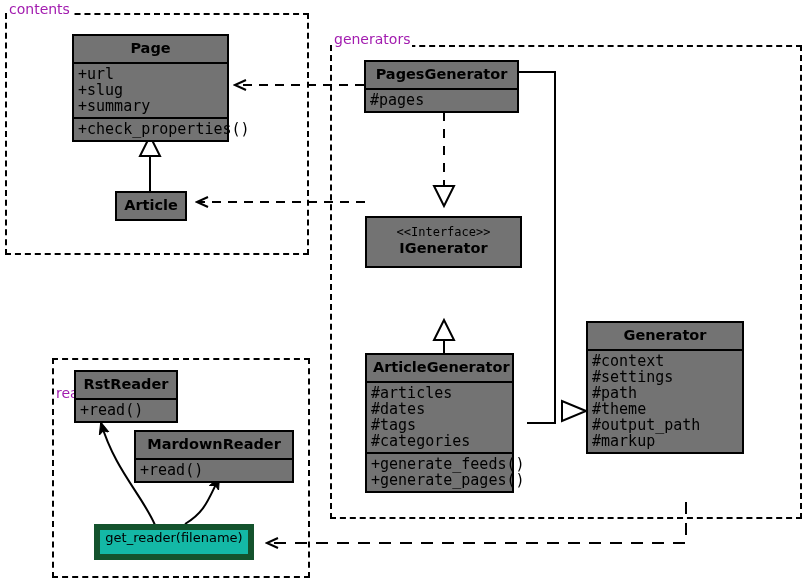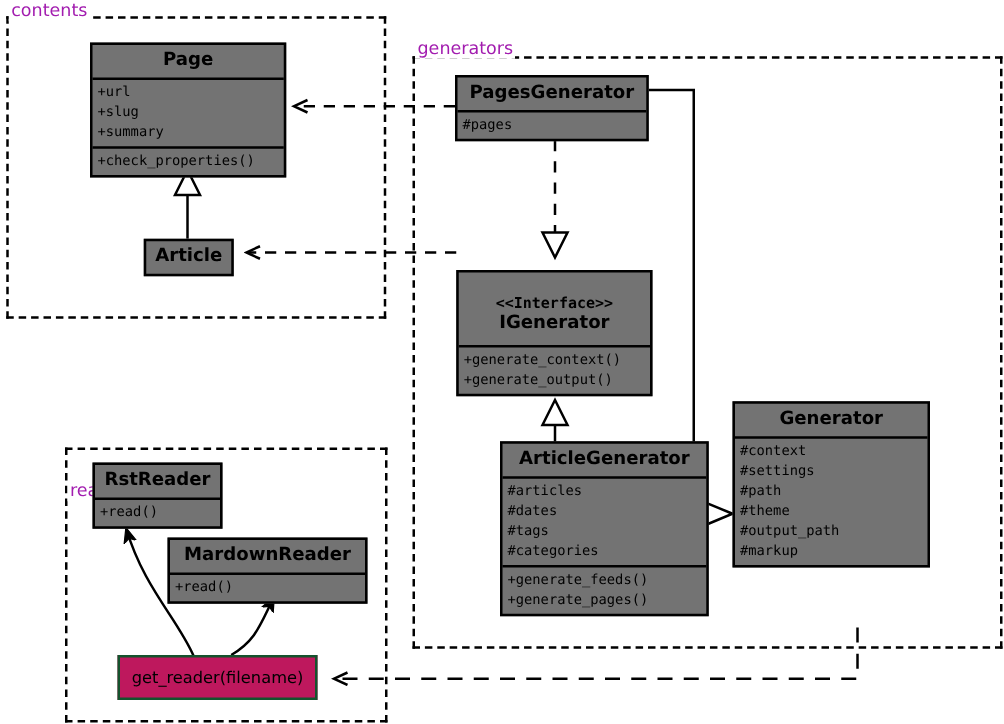--- a/index.html
+++ b/index.html
@@ -55,48 +55,48 @@
     font-weight: bold;
     font-size: 14.5px;
     text-align: center;
     color: #000;
     padding: 4px 6px 5px 6px;
     line-height: 17px;
     white-space: nowrap;
   }
   .cls-stereo {
     font-family: "DejaVu Sans Mono", monospace;
-    font-weight: bold;
+    font-weight: normal;
     font-size: 12px;
     text-align: center;
     color: #000;
     line-height: 15px;
-    padding-top: 17px;
+    padding-top: 7px;
   }
   .sep {
     border-top: 2px solid #000;
   }
   .cls-compartment {
     padding: 2px 3px 3px 4px;
   }
   .member {
     font-family: "DejaVu Sans Mono", monospace;
-    font-size: 11px;
+    font-size: 15px;
     color: #000;
     line-height: 16px;
     white-space: nowrap;
   }
   
   .fnbox {
     position: absolute;
-    border: 2px solid #14532d;
-    background: #be185d;
+    border: 6px solid #14532d;
+    background: #14b8a6;
     box-sizing: border-box;
     display: flex;
-    align-items: center;
+    align-items: flex-start;
     justify-content: center;
   }
   .fnbox-label {
     font-family: "DejaVu Sans", sans-serif;
     font-size: 13px;
     color: #000;
     white-space: nowrap;
   }
 </style>
 </head>
@@ -188,27 +188,23 @@
     <div class="sep cls-compartment">
       <div class="member">#pages</div>
     </div>
   </div>
 
   <div class="cls" style="left:365px; top:216px; width:157px;">
     <div style="padding-bottom:4px;">
       <div class="cls-stereo">&lt;&lt;Interface&gt;&gt;</div>
       <div class="cls-name" style="padding-top:0;">IGenerator</div>
     </div>
-    <div class="sep cls-compartment">
-      <div class="member">+generate_context()</div>
-      <div class="member">+generate_output()</div>
-    </div>
-  </div>
-
-  <div class="cls" style="left:365px; top:353px; width:167px;margin-left:35px;">
+  </div>
+
+  <div class="cls" style="left:365px; top:353px; width:149px;">
     <div class="cls-name">ArticleGenerator</div>
     <div class="sep cls-compartment">
       <div class="member">#articles</div>
       <div class="member">#dates</div>
       <div class="member">#tags</div>
       <div class="member">#categories</div>
     </div>
     <div class="sep cls-compartment">
       <div class="member">+generate_feeds()</div>
       <div class="member">+generate_pages()</div>

